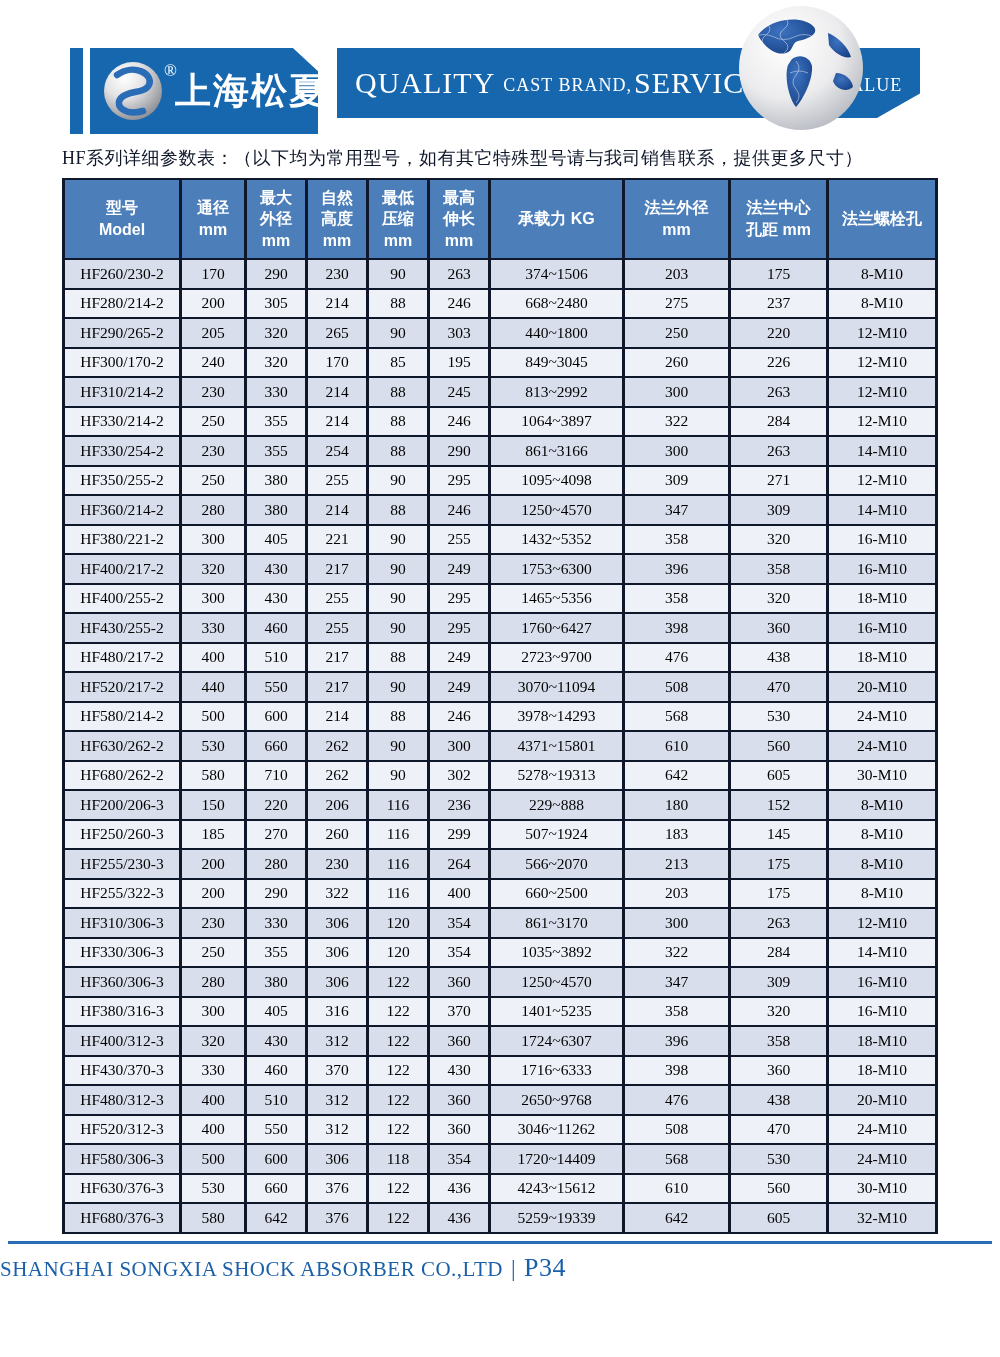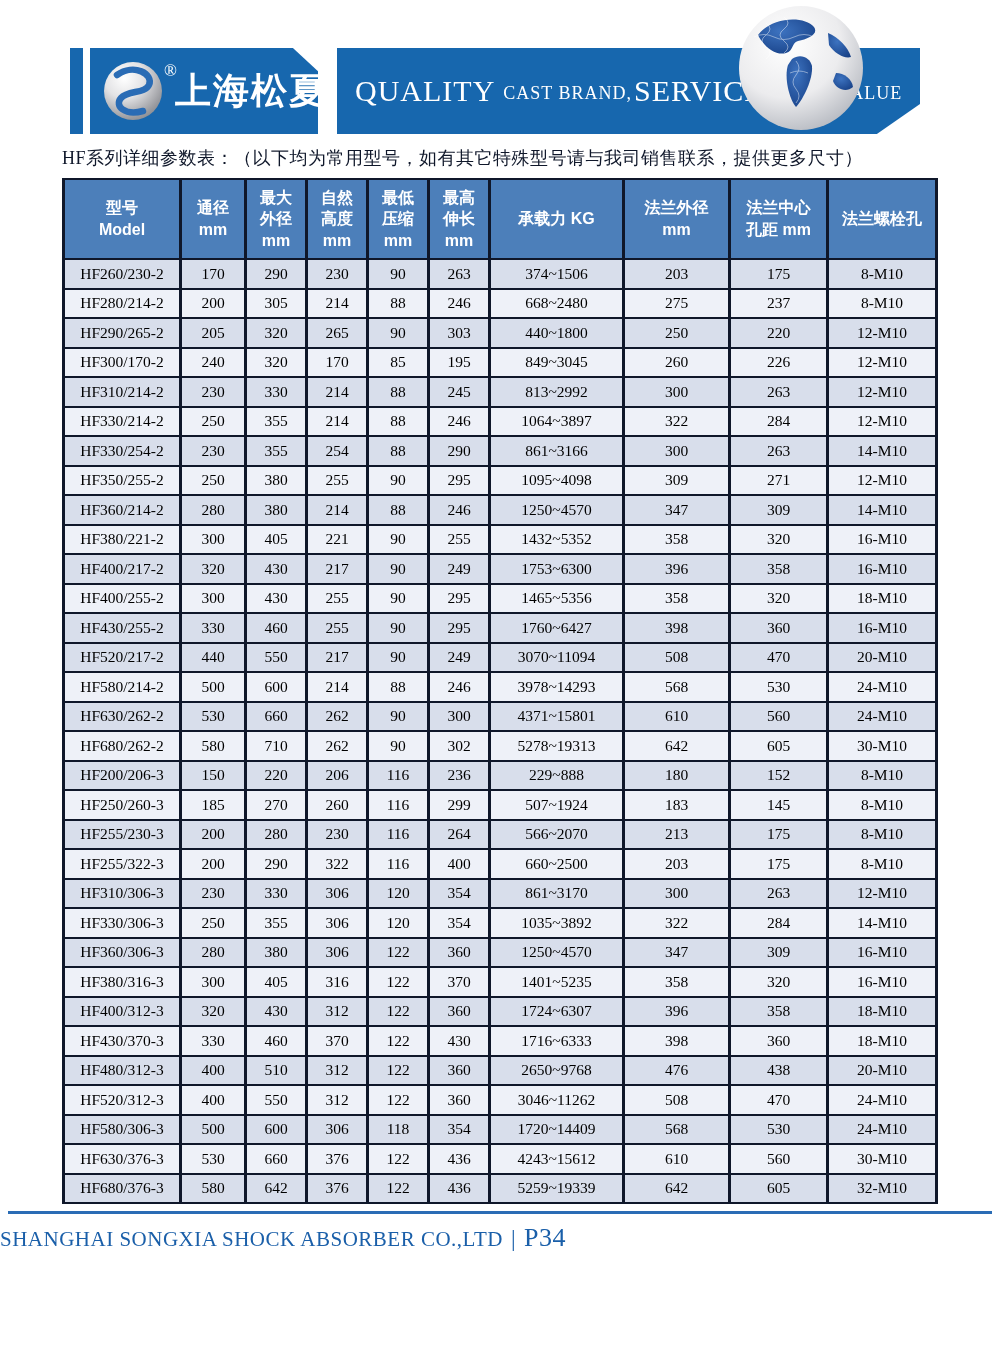--- a/index.html
+++ b/index.html
@@ -28,21 +28,21 @@
   .sphere svg { position:absolute; left:0; top:0; }
   .reg-mark {
     color:#ffffff; font-size:17px; position:relative; top:-20px; left:2px;
     font-family:"Liberation Serif", serif;
   }
   .logo-text {
     color:#ffffff; font-size:36px; font-weight:700; letter-spacing:2px;
     margin-left:0; white-space:nowrap;
   }
   .banner {
-    position:absolute; left:337px; top:48px; width:583px; height:86px;
+    position:absolute; left:337px; top:48px; width:583px; height:70px;
     background:#1767ae;
     clip-path:polygon(0 0, 100% 0, 100% 65%, 92.6% 100%, 0 100%);
     display:flex; align-items:center; padding-left:18px;
     color:#ffffff; font-family:"Liberation Serif", serif; white-space:nowrap;
   }
   .banner .big { font-size:30px; letter-spacing:1px; }
   .banner .small { font-size:18px; letter-spacing:1px; margin:0 2px 0 8px; position:relative; top:2px; }
   .globe { position:absolute; left:736px; top:3px; z-index:2; }
   
   .intro {
@@ -317,20 +317,32 @@
         <td>330</td>
         <td>460</td>
         <td>255</td>
         <td>90</td>
         <td>295</td>
         <td>1760~6427</td>
         <td>398</td>
         <td>360</td>
         <td>16-M10</td>
       </tr>
+      <tr class="row-light">
+        <td>HF480/217-2</td>
+        <td>400</td>
+        <td>510</td>
+        <td>217</td>
+        <td>88</td>
+        <td>249</td>
+        <td>2723~9700</td>
+        <td>476</td>
+        <td>438</td>
+        <td>18-M10</td>
+      </tr>
       <tr class="row-dark">
         <td>HF520/217-2</td>
         <td>440</td>
         <td>550</td>
         <td>217</td>
         <td>90</td>
         <td>249</td>
         <td>3070~11094</td>
         <td>508</td>
         <td>470</td>

